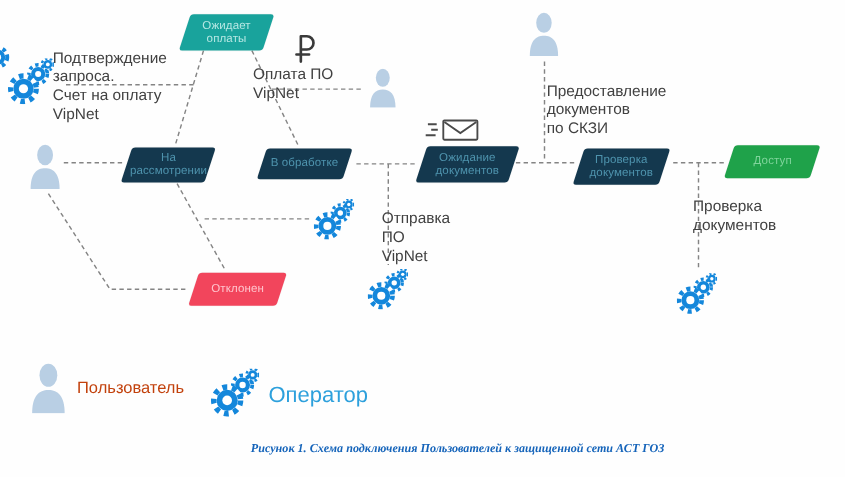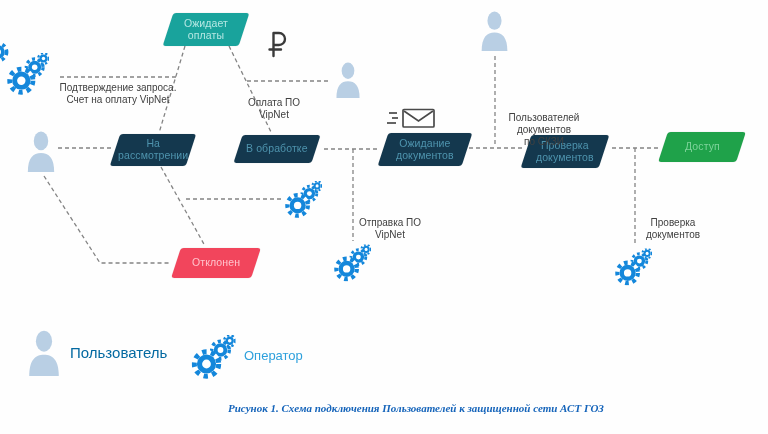--- a/index.html
+++ b/index.html
@@ -18,29 +18,29 @@
   .node .lbl{
     transform:skewX(18deg);display:block;font-size:10.5px;line-height:1.12;
     text-align:center;white-space:pre-line;letter-spacing:0.1px;
   }
   .teal{background:#19a39c;} .teal .lbl{color:#b5e7e3;}
   .dark{background:#14384e;} .dark .lbl{color:#4e93ad;}
   .red{background:#f2455c;}  .red .lbl{color:#ffc3cc;}
   .green{background:#1fa24a;}.green .lbl{color:#7fd49b;}
 
   .ann{
-    position:absolute;font-size:10px;color:#414141;text-align:center;
-    white-space:pre-line;line-height:1.22;margin-top:38px;
+    position:absolute;font-size:14px;color:#414141;
+    white-space:pre-line;line-height:1.22;
   }
   .icon{position:absolute;}
   .legend-user{
-    position:absolute;left:70px;top:344px;font-size:15px;color:#0369a1;
+    position:absolute;left:70px;top:344px;font-size:15px;color:#c2410c;
   }
   .legend-operator{
-    position:absolute;left:244px;top:348px;font-size:13px;color:#2da0dc;
+    position:absolute;left:244px;top:348px;font-size:20px;color:#2da0dc;
   }
   .caption{
     position:absolute;left:0;top:402px;width:768px;text-align:center;
     font-family:"Liberation Serif",serif;font-style:italic;font-weight:bold;
     font-size:11px;color:#1564ba;padding-left:32px;
   }
 </style>
 </head>
 <body>
 
@@ -121,23 +121,23 @@
     <span class="lbl">Доступ</span>
   </div>
   <div class="node red" style="left:176px;top:248px;width:80px;height:30px">
     <span class="lbl">Отклонен</span>
   </div>
 
   <div class="ann" style="left:48px;top:44px;width:140px">Подтверждение запроса.
 Счет на оплату VipNet</div>
   <div class="ann" style="left:230px;top:59px;width:88px">Оплата ПО
 VipNet</div>
-  <div class="ann" style="left:347px;top:179px;width:86px">Отправка ПО
+  <div class="ann" style="left:347px;top:190px;width:86px">Отправка ПО
 VipNet</div>
-  <div class="ann" style="left:497px;top:74px;width:94px">Пользователей
+  <div class="ann" style="left:497px;top:74px;width:94px">Предоставление
 документов
 по СКЗИ</div>
   <div class="ann" style="left:630px;top:179px;width:86px">Проверка
 документов</div>
 
   <svg class="icon" style="left:-13px;top:41px" width="22" height="22" viewBox="0 0 22 22">
     <circle cx="11" cy="11" r="8.6" fill="none" stroke="#1487db" stroke-width="3.6" stroke-dasharray="3.2 3.2"></circle>
     <circle cx="11" cy="11" r="6.8" fill="#1487db"></circle>
     <circle cx="11" cy="11" r="3" fill="#fff"></circle>
   </svg>

